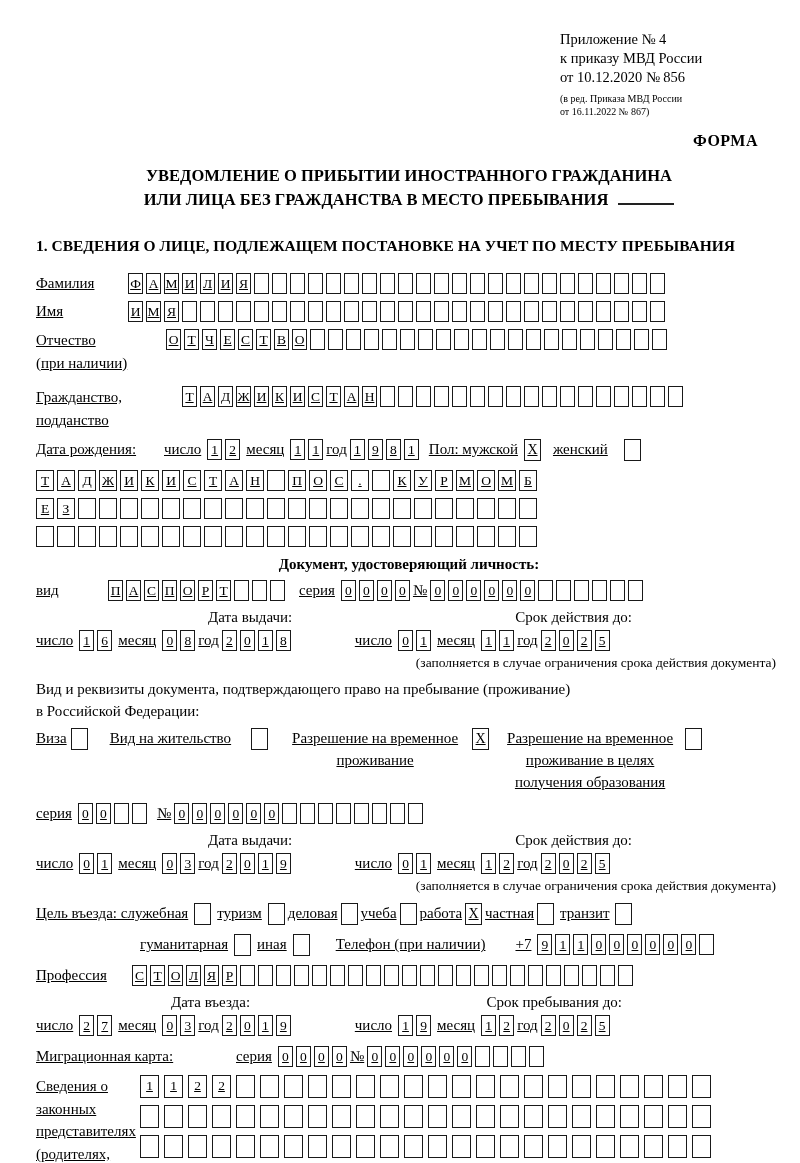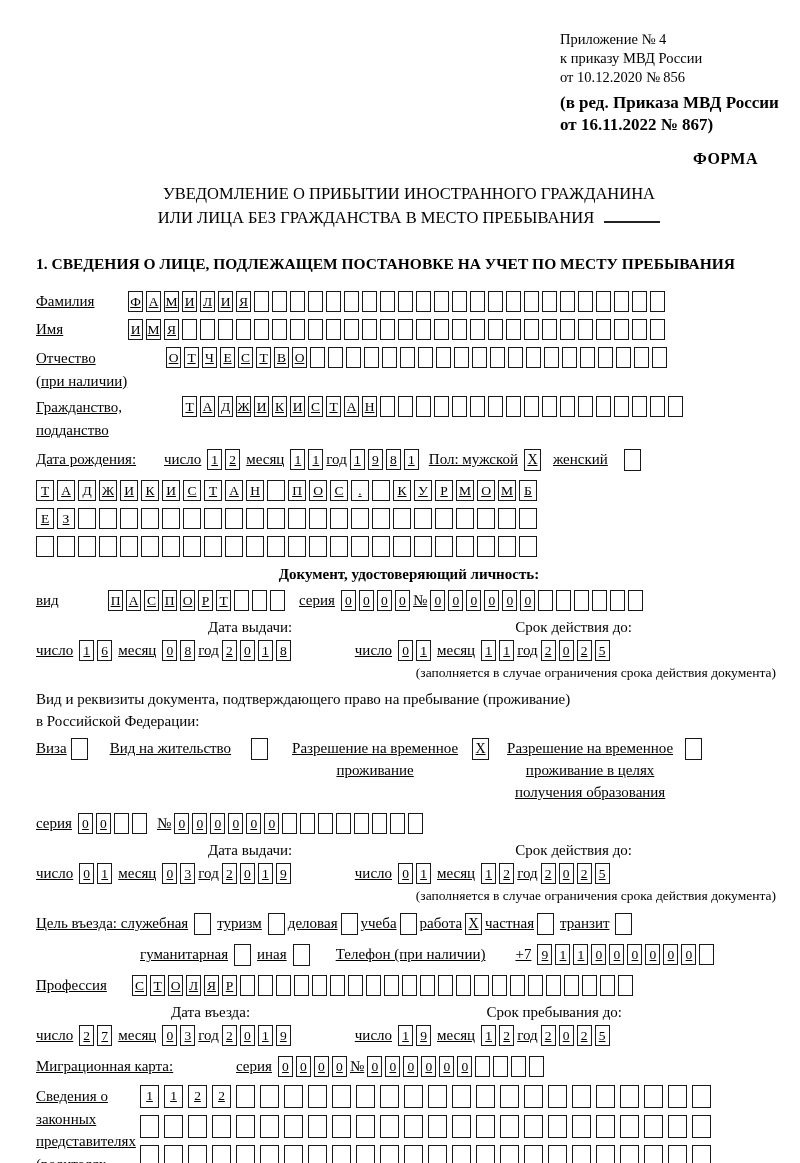--- a/index.html
+++ b/index.html
@@ -6,26 +6,26 @@
   html,body { margin:0; padding:0; }
   body {
     width:800px; height:1163px; overflow:hidden;
     background:#ffffff; color:#000;
     font-family:"Liberation Serif","DejaVu Serif",serif;
     font-size:15px;
   }
   .page { padding:30px 18px 0 36px; }
 
   .appendix { margin-left:524px; line-height:1.3; font-size:14.5px; }
-  .appendix .small { font-size:17px;font-weight:bold; }
+  .appendix .small { font-size:10px; }
   .appendix .sp { height:5px; }
 
   .forma { text-align:right; font-weight:bold; font-size:16px; margin:14px 24px 0 0; letter-spacing:.5px; }
 
-  .title { text-align:center; font-weight:normal; font-size:16.5px; margin-top:14px; line-height:1.5; }
+  .title { text-align:center; font-weight:bold; font-size:16.5px; margin-top:14px; line-height:1.5; }
   .uline { display:inline-block; width:56px; border-bottom:2px solid #222; margin-left:10px; }
 
   .sec { font-weight:bold; font-size:15.5px; margin-top:24px; white-space:nowrap; }
 
   .frow { display:flex; align-items:flex-start; margin-top:7px;text-decoration:underline; }
   .cells { display:inline-flex; gap:3px; flex-wrap:nowrap; }
   .cell { flex:0 0 auto; width:15px; height:21px; border:1.5px solid #191919;
           text-align:center; font-size:13.5px; line-height:19px; background:#fff; }
   .cb .cell { width:17px; height:22px; font-size:14px; line-height:20px; }
   .wide .cell  { width:18px; }
@@ -172,21 +172,21 @@
         <span class="cell"></span>
         <span class="cell"></span>
         <span class="cell"></span>
         <span class="cell"></span>
         <span class="cell"></span>
         <span class="cell"></span>
         <span class="cell"></span>
       </span>
   </div>
 
-  <div class="frow" style="margin-top:4px">
+  <div class="frow" style="margin-top:12px">
     <span class="lblstack" style="width:146px">
       <div>Гражданство,</div>
       <div>подданство</div>
     </span>
     <span class="cells">
         <span class="cell">Т</span>
         <span class="cell">А</span>
         <span class="cell">Д</span>
         <span class="cell">Ж</span>
         <span class="cell">И</span>

